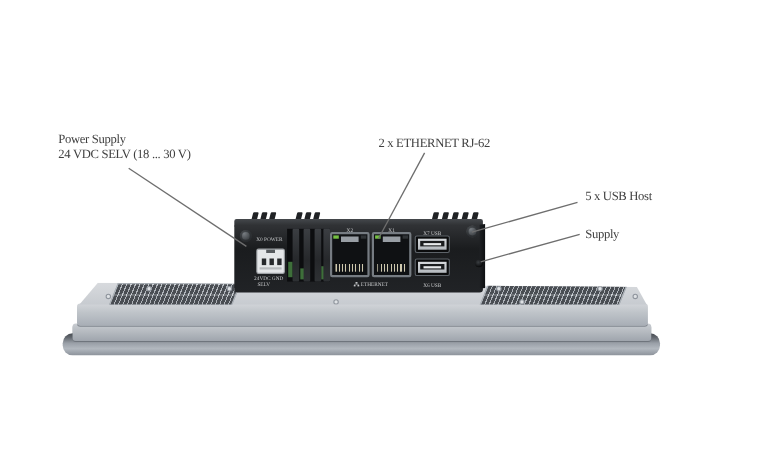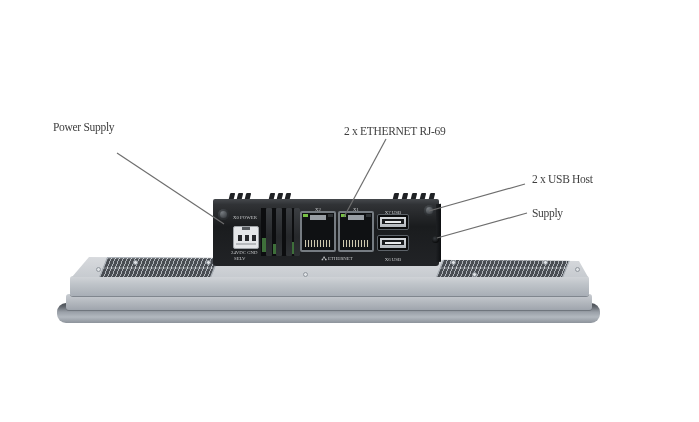--- a/index.html
+++ b/index.html
@@ -71,23 +71,24 @@
   #audiojack{position:absolute;left:219px;top:44px;width:7px;height:7px;border-radius:50%;
              background:radial-gradient(circle at 40% 35%,#3a3e42 0%,#0a0b0c 70%);}
 </style>
 </head>
 <body>
 
 <div id="stage">
 
   <div class="callout" style="left:53px;top:120px;">
     <div>Power Supply</div>
+    <div>24 VDC SELV (18 ... 30 V)</div>
   </div>
-  <div class="callout" style="left:344px;top:124px;">2 x ETHERNET RJ-69</div>
-  <div class="callout" style="left:532px;top:172px;">2 x USB Host</div>
+  <div class="callout" style="left:344px;top:124px;">2 x ETHERNET RJ-62</div>
+  <div class="callout" style="left:532px;top:172px;">5 x USB Host</div>
   <div class="callout" style="left:532px;top:206px;">Supply</div>
 
   <div class="abs" id="bezel"></div>
   <div class="abs" id="mid2"></div>
   <div class="abs" id="mid1"></div>
   <div class="abs" id="topsurf">
     <div class="ventgrid" style="left:45px;width:110px;"></div>
     <div class="ventgrid" style="left:382px;width:125px;"></div>
     <div class="hole" style="left:38px;top:15px;"></div>
     <div class="hole" style="left:75px;top:8px;"></div>

